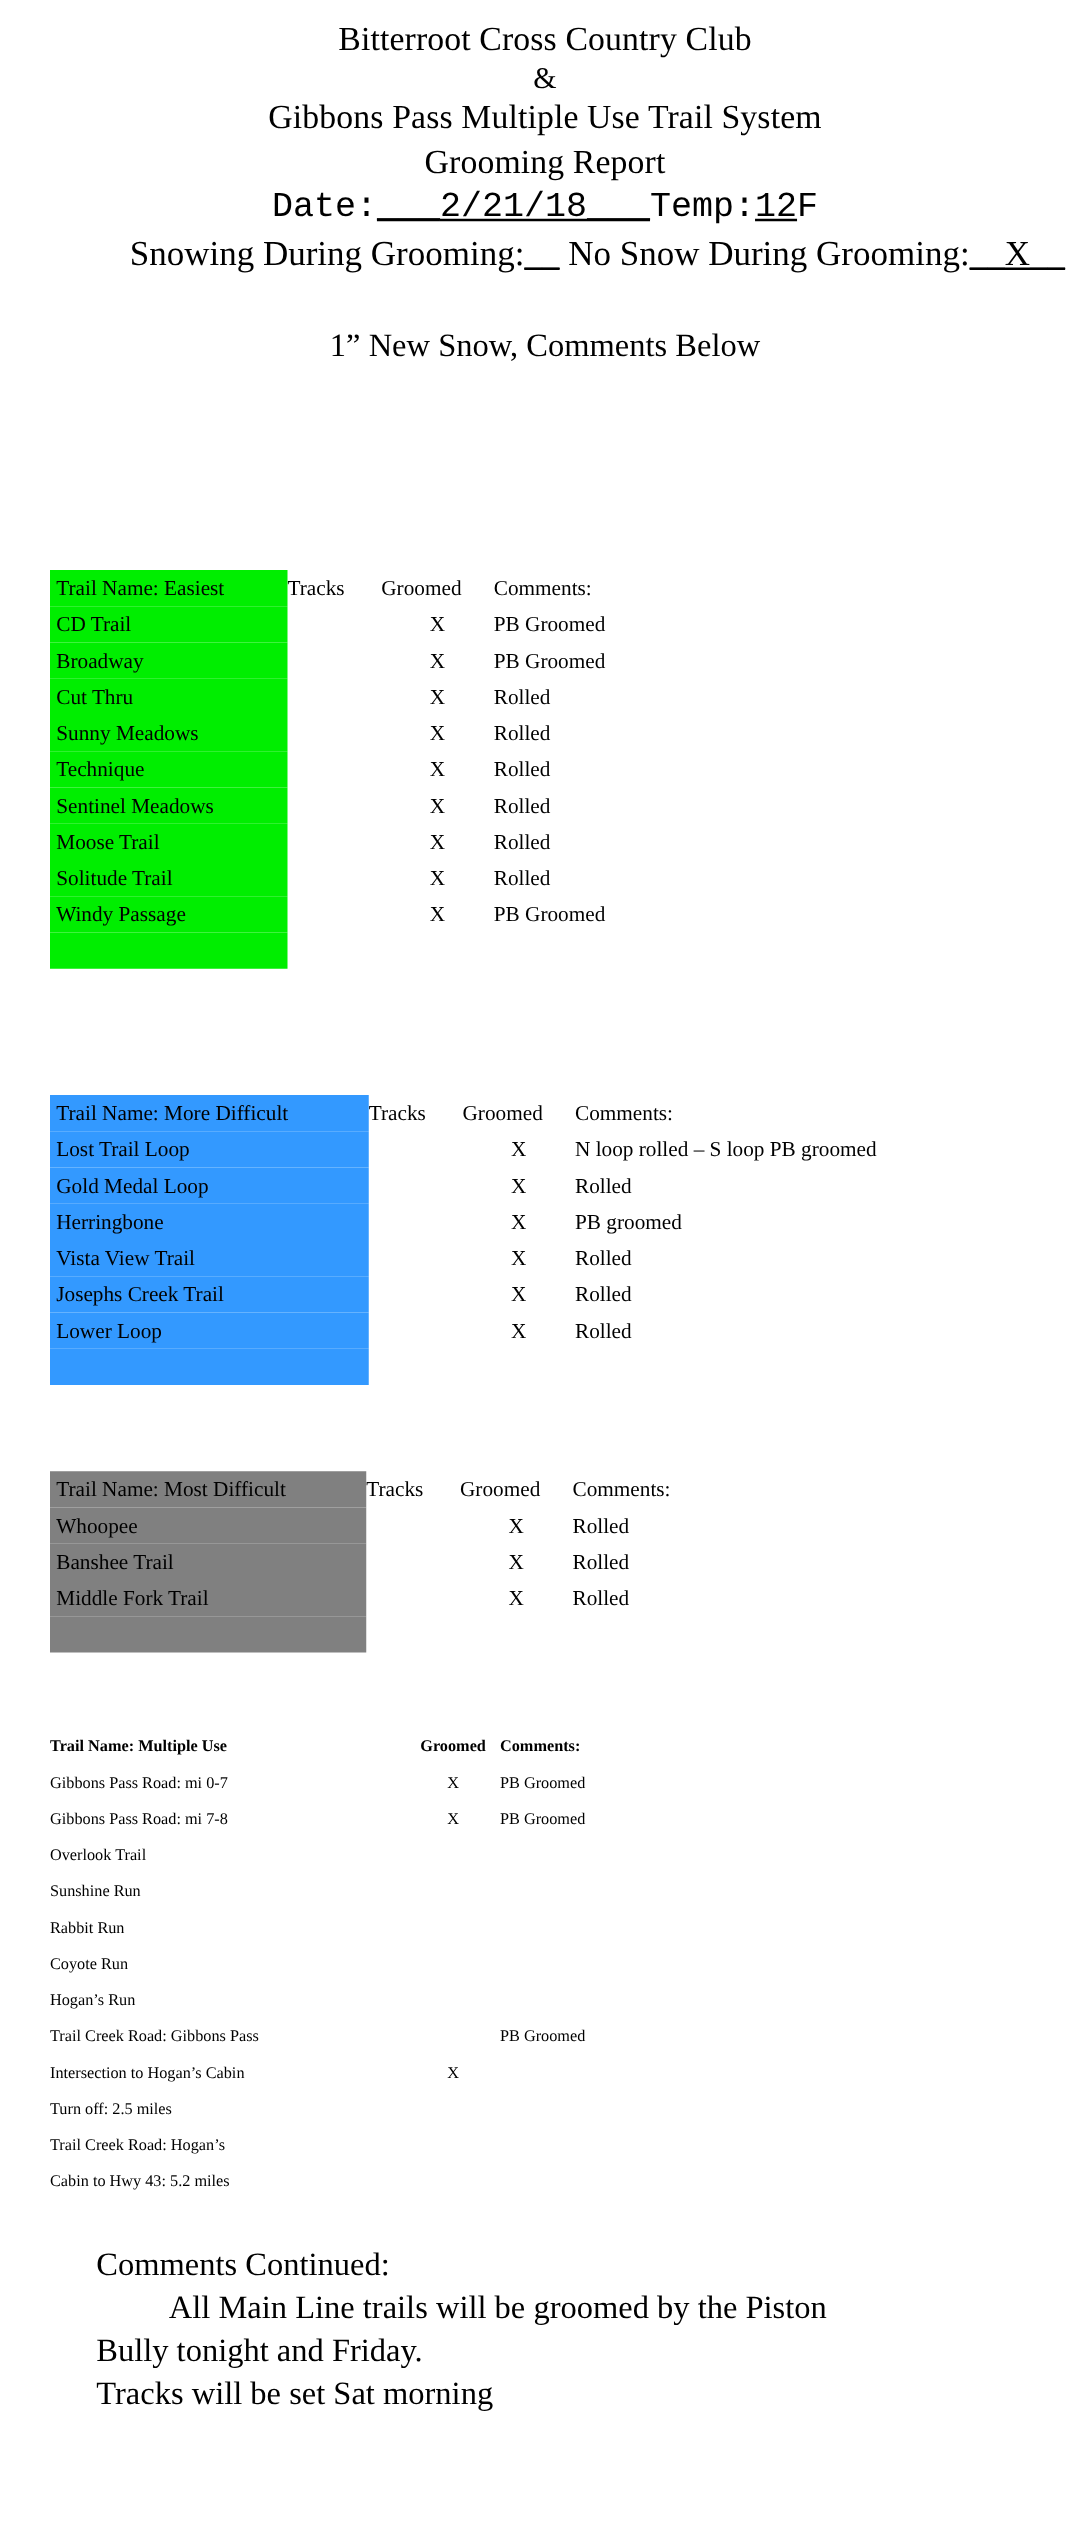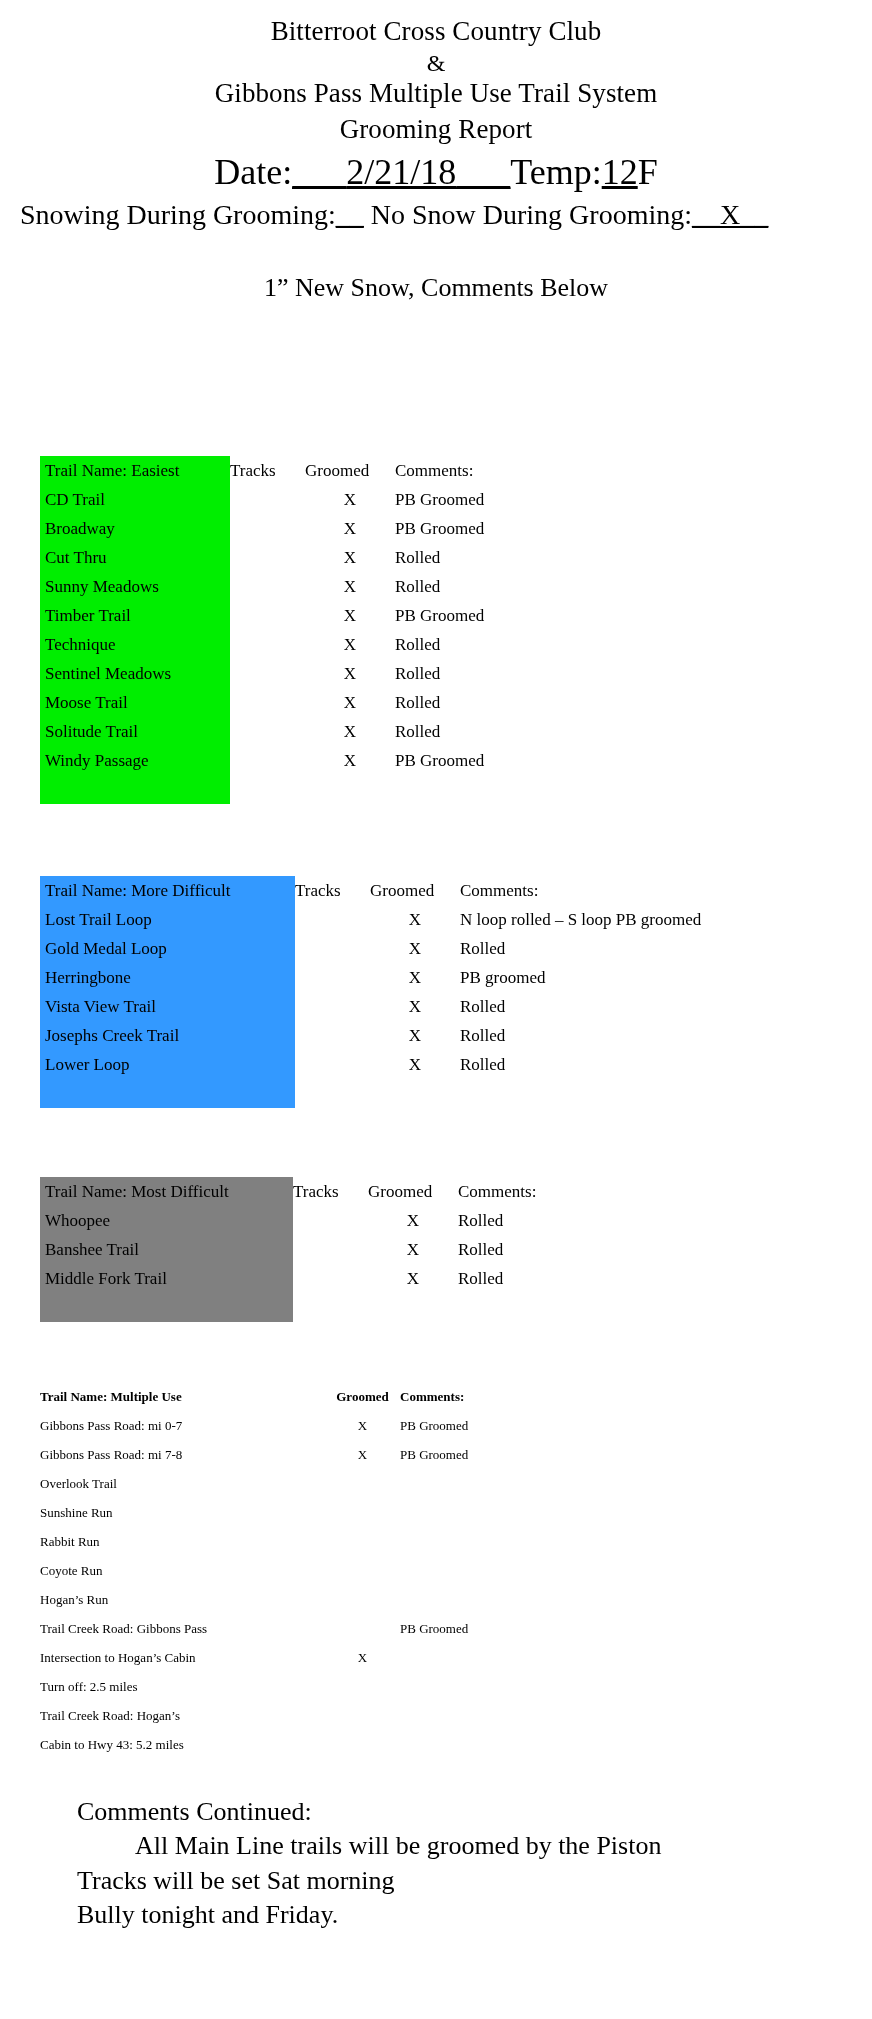--- a/index.html
+++ b/index.html
@@ -28,31 +28,32 @@
   .header .line {
     font-size: 27px;
     line-height: 1.33;
     letter-spacing: 0.1px;
   }
   .header .amp {
     font-size: 24px;
     line-height: 1.1;
   }
   .datarow {
-    font-size: 36px;
+    font-size: 28px;
     line-height: 1.35;
     text-align: center;
+    font-family: Liberation Mono, monospace;
   }
   .u {
     text-decoration: underline;
   }
   .snowrow {
     font-size: 28px;
     line-height: 1.3;
-    text-align: left;
+    text-align: right;
     padding: 0 20px;
   }
   .newsnow {
     font-size: 26px;
     text-align: center;
     margin-top: 40px;
   }
 
   
   .section {
@@ -174,26 +175,20 @@
         <td class="xcell">X</td>
         <td>Rolled</td>
       </tr>
       <tr>
         <td class="namecell">Sunny Meadows</td>
         <td class="xcell"></td>
         <td class="xcell">X</td>
         <td>Rolled</td>
       </tr>
       <tr>
-        <td class="namecell">Timber Trail</td>
-        <td class="xcell"></td>
-        <td class="xcell">X</td>
-        <td>PB Groomed</td>
-      </tr>
-      <tr>
         <td class="namecell">Technique</td>
         <td class="xcell"></td>
         <td class="xcell">X</td>
         <td>Rolled</td>
       </tr>
       <tr>
         <td class="namecell">Sentinel Meadows</td>
         <td class="xcell"></td>
         <td class="xcell">X</td>
         <td>Rolled</td>
@@ -386,17 +381,17 @@
         <td class="mu-x"></td>
         <td class="mu-comment"></td>
       </tr>
     </tbody>
       </table>
   </div>
 
   <div class="comments" style="top:1795px;margin-left:37px;">
     <div>Comments Continued:</div>
     <div class="indent">All Main Line trails will be groomed by the Piston</div>
+    <div>Bully tonight and Friday.</div>
     <div>Tracks will be set Sat morning</div>
-    <div>Bully tonight and Friday.</div>
   </div>
 
 </div>
 
 </body></html>

